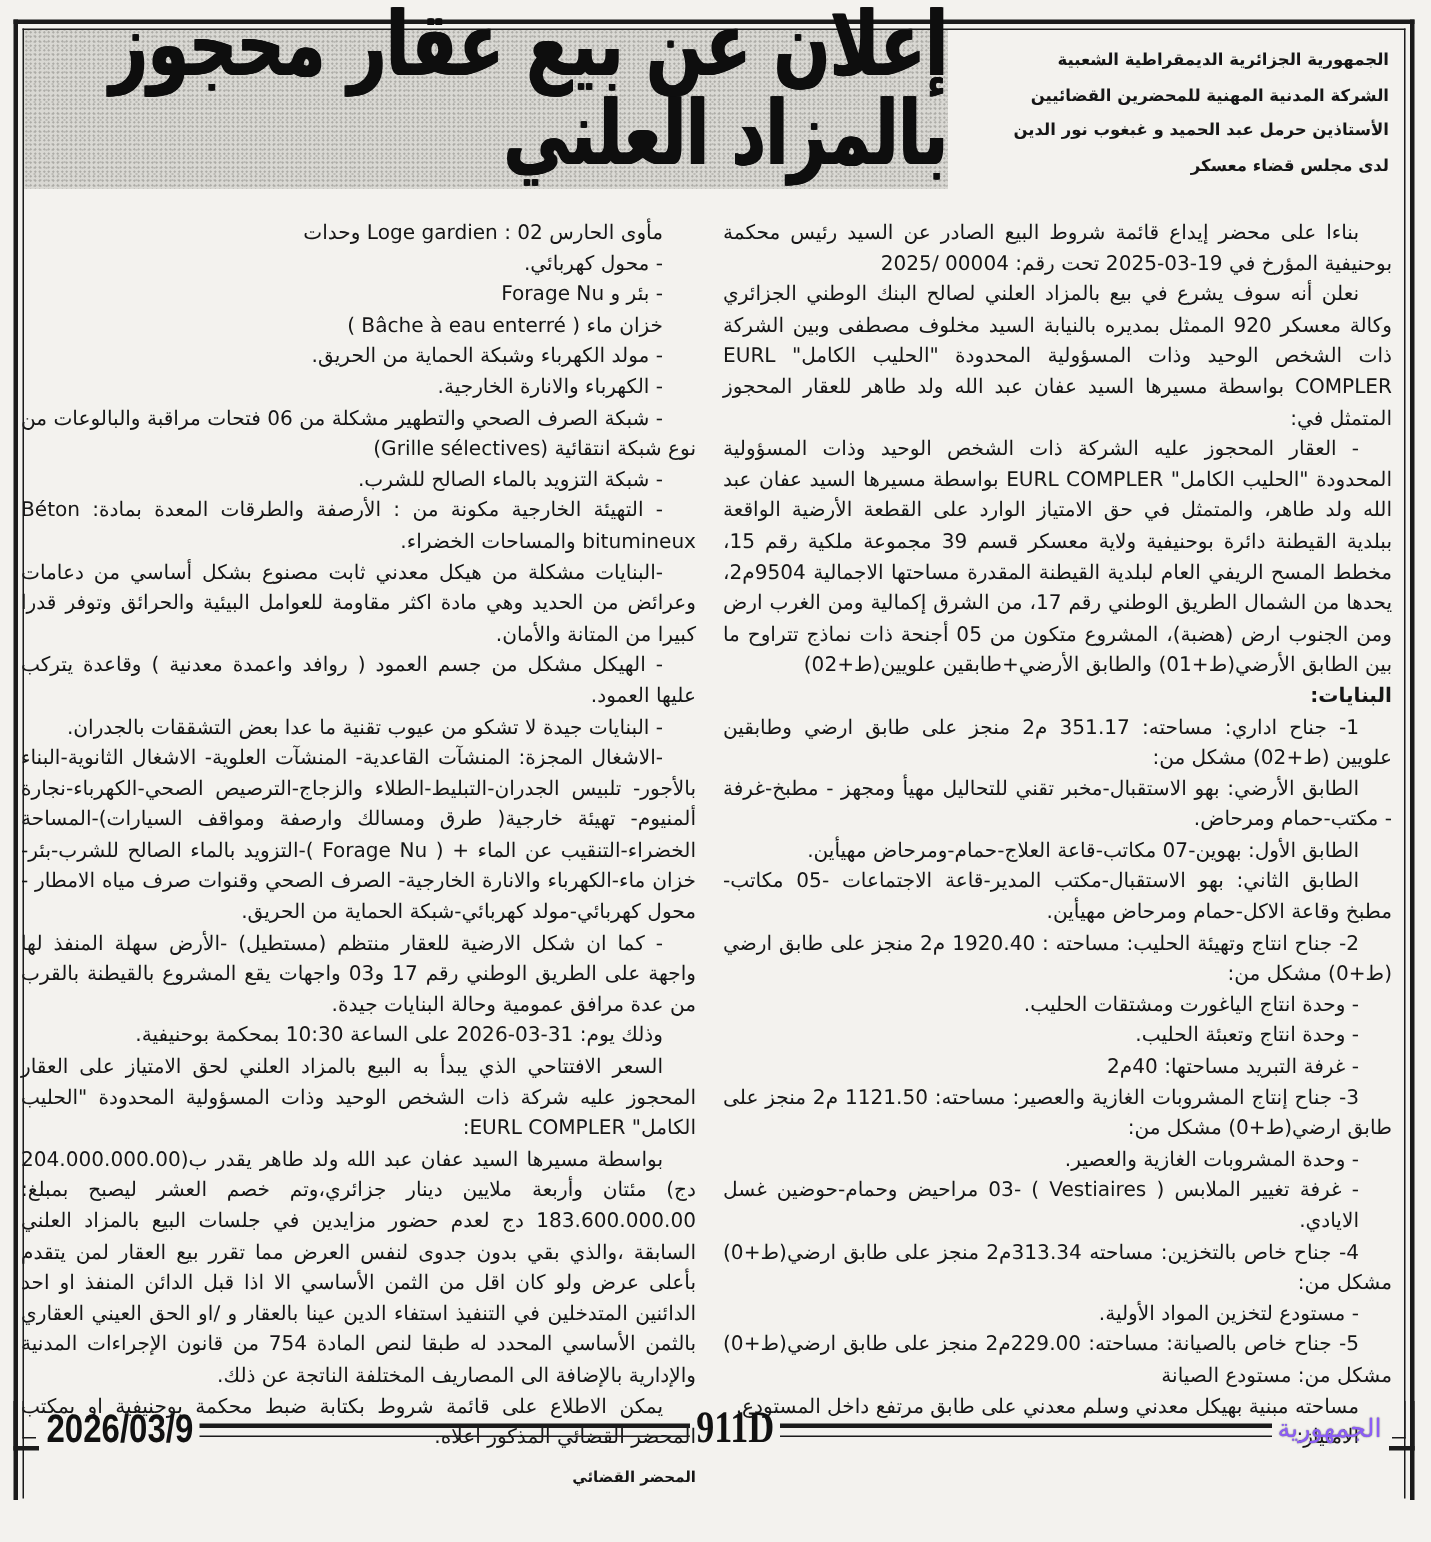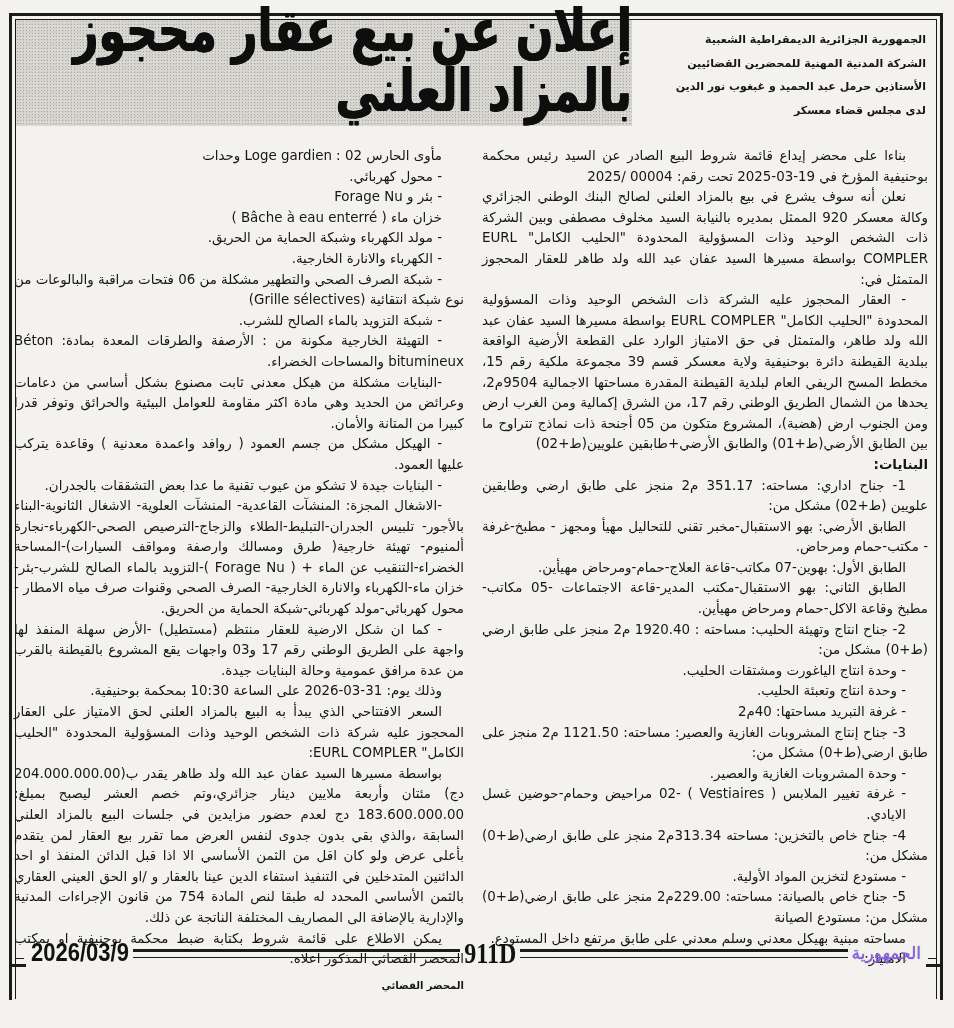--- a/index.html
+++ b/index.html
@@ -121,21 +121,21 @@
   <p class="ind">1- جناح اداري: مساحته: 351.17 م2 منجز على طابق ارضي وطابقين علويين (ط+02) مشكل من:</p>
   <p class="ind">الطابق الأرضي: بهو الاستقبال-مخبر تقني للتحاليل مهيأ ومجهز - مطبخ-غرفة - مكتب-حمام ومرحاض.</p>
   <p class="ind">الطابق الأول: بهوين-07 مكاتب-قاعة العلاج-حمام-ومرحاض مهيأين.</p>
   <p class="ind">الطابق الثاني: بهو الاستقبال-مكتب المدير-قاعة الاجتماعات -05 مكاتب-مطبخ وقاعة الاكل-حمام ومرحاض مهيأين.</p>
   <p class="ind">2- جناح انتاج وتهيئة الحليب: مساحته : 1920.40 م2 منجز على طابق ارضي (ط+0) مشكل من:</p>
   <p class="center">- وحدة انتاج الياغورت ومشتقات الحليب.</p>
   <p class="center">- وحدة انتاج وتعبئة الحليب.</p>
   <p class="center">- غرفة التبريد مساحتها: 40م2</p>
   <p class="ind">3- جناح إنتاج المشروبات الغازية والعصير: مساحته: 1121.50 م2 منجز على طابق ارضي(ط+0) مشكل من:</p>
   <p class="center">- وحدة المشروبات الغازية والعصير.</p>
-  <p class="center">- غرفة تغيير الملابس ( Vestiaires ) -02 مراحيض وحمام-حوضين غسل الايادي.</p>
+  <p class="center">- غرفة تغيير الملابس ( Vestiaires ) -03 مراحيض وحمام-حوضين غسل الايادي.</p>
   <p class="ind">4- جناح خاص بالتخزين: مساحته 313.34م2 منجز على طابق ارضي(ط+0) مشكل من:</p>
   <p class="center">- مستودع لتخزين المواد الأولية.</p>
   <p class="ind">5- جناح خاص بالصيانة: مساحته: 229.00م2 منجز على طابق ارضي(ط+0) مشكل من: مستودع الصيانة</p>
   <p class="center">مساحته مبنية بهيكل معدني وسلم معدني على طابق مرتفع داخل المستودع.</p>
   <p class="center">الامتياز:</p>
 </div>
 
 <div class="col col-left">
   <p class="center">مأوى الحارس Loge gardien : 02 وحدات</p>
   <p class="center">- محول كهربائي.</p>

